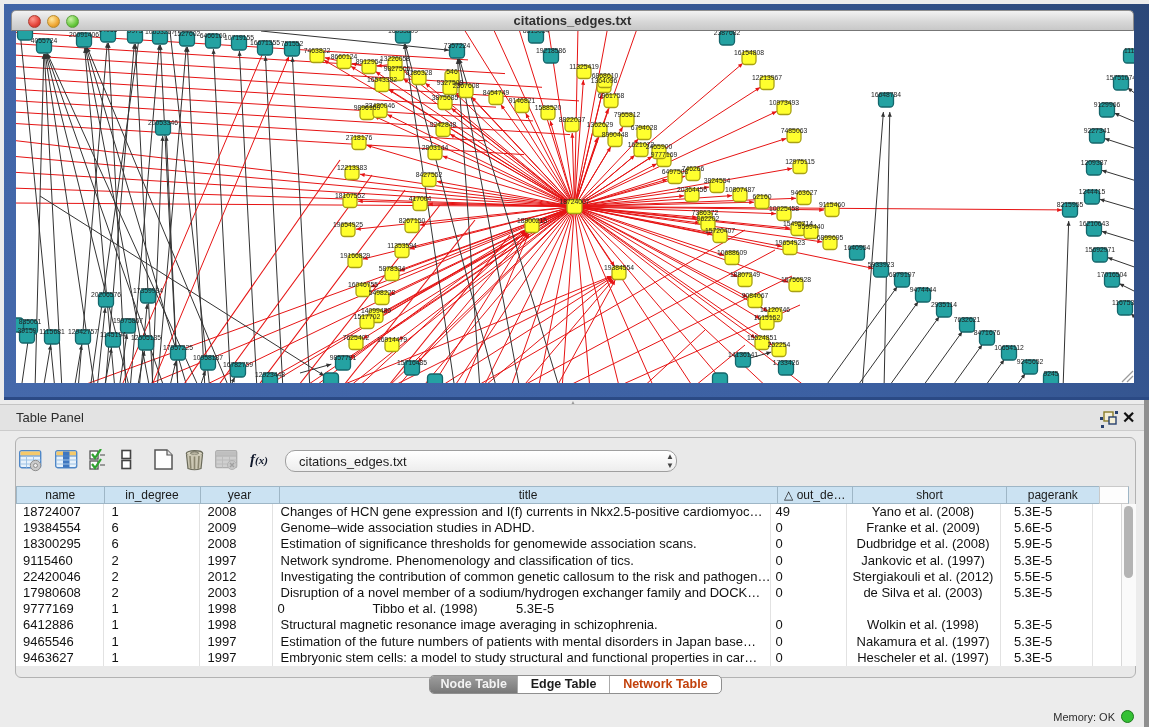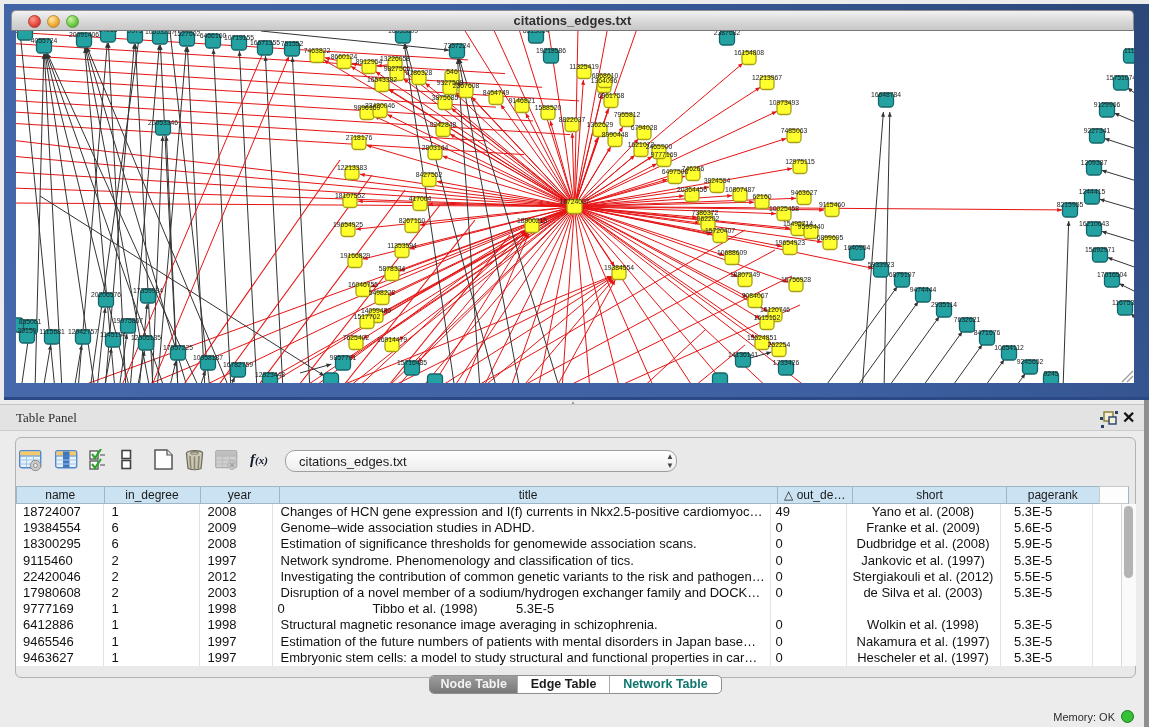--- a/index.html
+++ b/index.html
@@ -14,21 +14,21 @@
   background:linear-gradient(#f2f2f2,#d8d8d8 55%,#c8c8c8);
   border:1px solid #8e8e8e; border-bottom:1px solid #777;
   border-radius:5px 5px 0 0; }
 #titletext { width:100%; text-align:center; font-size:13px; color:#303030;
   line-height:20px; font-weight:bold; }
 .light { position:absolute; top:4px; width:13px; height:13px; border-radius:50%; }
 #canvas { left:12px; top:27px; width:1118px; height:352px; background:#ffffff; overflow:hidden; }
 
 
 #tpbar { left:0; top:404px; width:1149px; height:27px; background:#e3e3e3;
-  border-top:1px solid #c4c4c4; border-bottom:1px solid #cccccc;font-family:Liberation Serif, serif; }
+  border-top:1px solid #c4c4c4; border-bottom:1px solid #cccccc; }
 #tpbar span { position:absolute; left:16px; top:5px; font-size:13px; color:#2d2d2d; }
 #panel { left:15px; top:437px; width:1121px; height:241px; background:#e9e9e9;
   border:1px solid #b2b2b2; border-radius:6px; }
 #dropdown { left:285px; top:450px; width:392px; height:22px; background:linear-gradient(#ffffff,#ededed);
   border:1px solid #9f9f9f; border-radius:10px; font-size:13px; color:#1d1d1d;
   padding:3px 0 0 13px; }
 #ddarrows { left:663px; top:452px; font-size:8px; color:#444; line-height:9px; text-align:center; width:14px; }
 
 
 #thead { left:16px; top:486px; width:1113px; height:18px; display:flex;
@@ -56,21 +56,21 @@
   border-left:1px solid #d8d8d8; }
 #sbthumb { left:1124px; top:506px; width:9px; height:72px; background:#b4b4b4; border-radius:5px; }
 
 
 #tabs { left:429px; top:675px; width:293px; height:19px; display:flex;
   border:1px solid #8f8f8f; border-radius:5px; overflow:hidden; font-size:12.5px;
   font-weight:bold; background:#fff; }
 #tabs div { line-height:17px; text-align:center; }
 #tab1 { width:88px; background:linear-gradient(#9d9d9d,#787878); color:#f3f3f3; }
 #tab2 { width:93px; color:#1c1c1c; border-right:1px solid #aaa; border-left:1px solid #aaa; }
-#tab3 { width:112px; color:#0f766e; }
+#tab3 { width:112px; color:#c2410c; }
 
 #memtext { right:34px; top:711px; font-size:11px; color:#2d2d2d; }
 #memdot { left:1121px; top:710px; width:13px; height:13px; border-radius:50%;
   background:#35c135; border:1.5px solid #1c7a1c; }
 #rstrip { left:1144px; top:400px; width:5px; height:327px; background:#8f8f8f; }
 #divhandle { left:568px; top:401px; width:10px; height:4px; color:#9a9a9a; font-size:5px; line-height:3px; text-align:center; }
 .floatico { left:1100px; top:411px; }
 #closex { left:1122px; top:408px; font-size:16px; font-weight:bold; color:#111; }
 </style></head>
 <body>
@@ -869,21 +869,21 @@
       <div class="c c3">1997</div>
 <div class="c c4">Network syndrome. Phenomenology and classification of tics.</div>
       <div class="c c5">0</div>
       <div class="c c6">Jankovic et al. (1997)</div>
 <div class="c c7">5.3E-5</div>
     </div>
 <div class="tr">
 <div class="c c1">22420046</div>
       <div class="c c2">2</div>
       <div class="c c3">2012</div>
-<div class="c c4">Investigating the contribution of common genetic variants to the risk and pathogen…</div>
+<div class="c c4">Investigating the contribution of common genetic callosum to the risk and pathogen…</div>
       <div class="c c5">0</div>
       <div class="c c6">Stergiakouli et al. (2012)</div>
 <div class="c c7">5.5E-5</div>
     </div>
 <div class="tr">
 <div class="c c1">17980608</div>
       <div class="c c2">2</div>
       <div class="c c3">2003</div>
 <div class="c c4">Disruption of a novel member of a sodium/hydrogen exchanger family and DOCK…</div>
       <div class="c c5">0</div>

